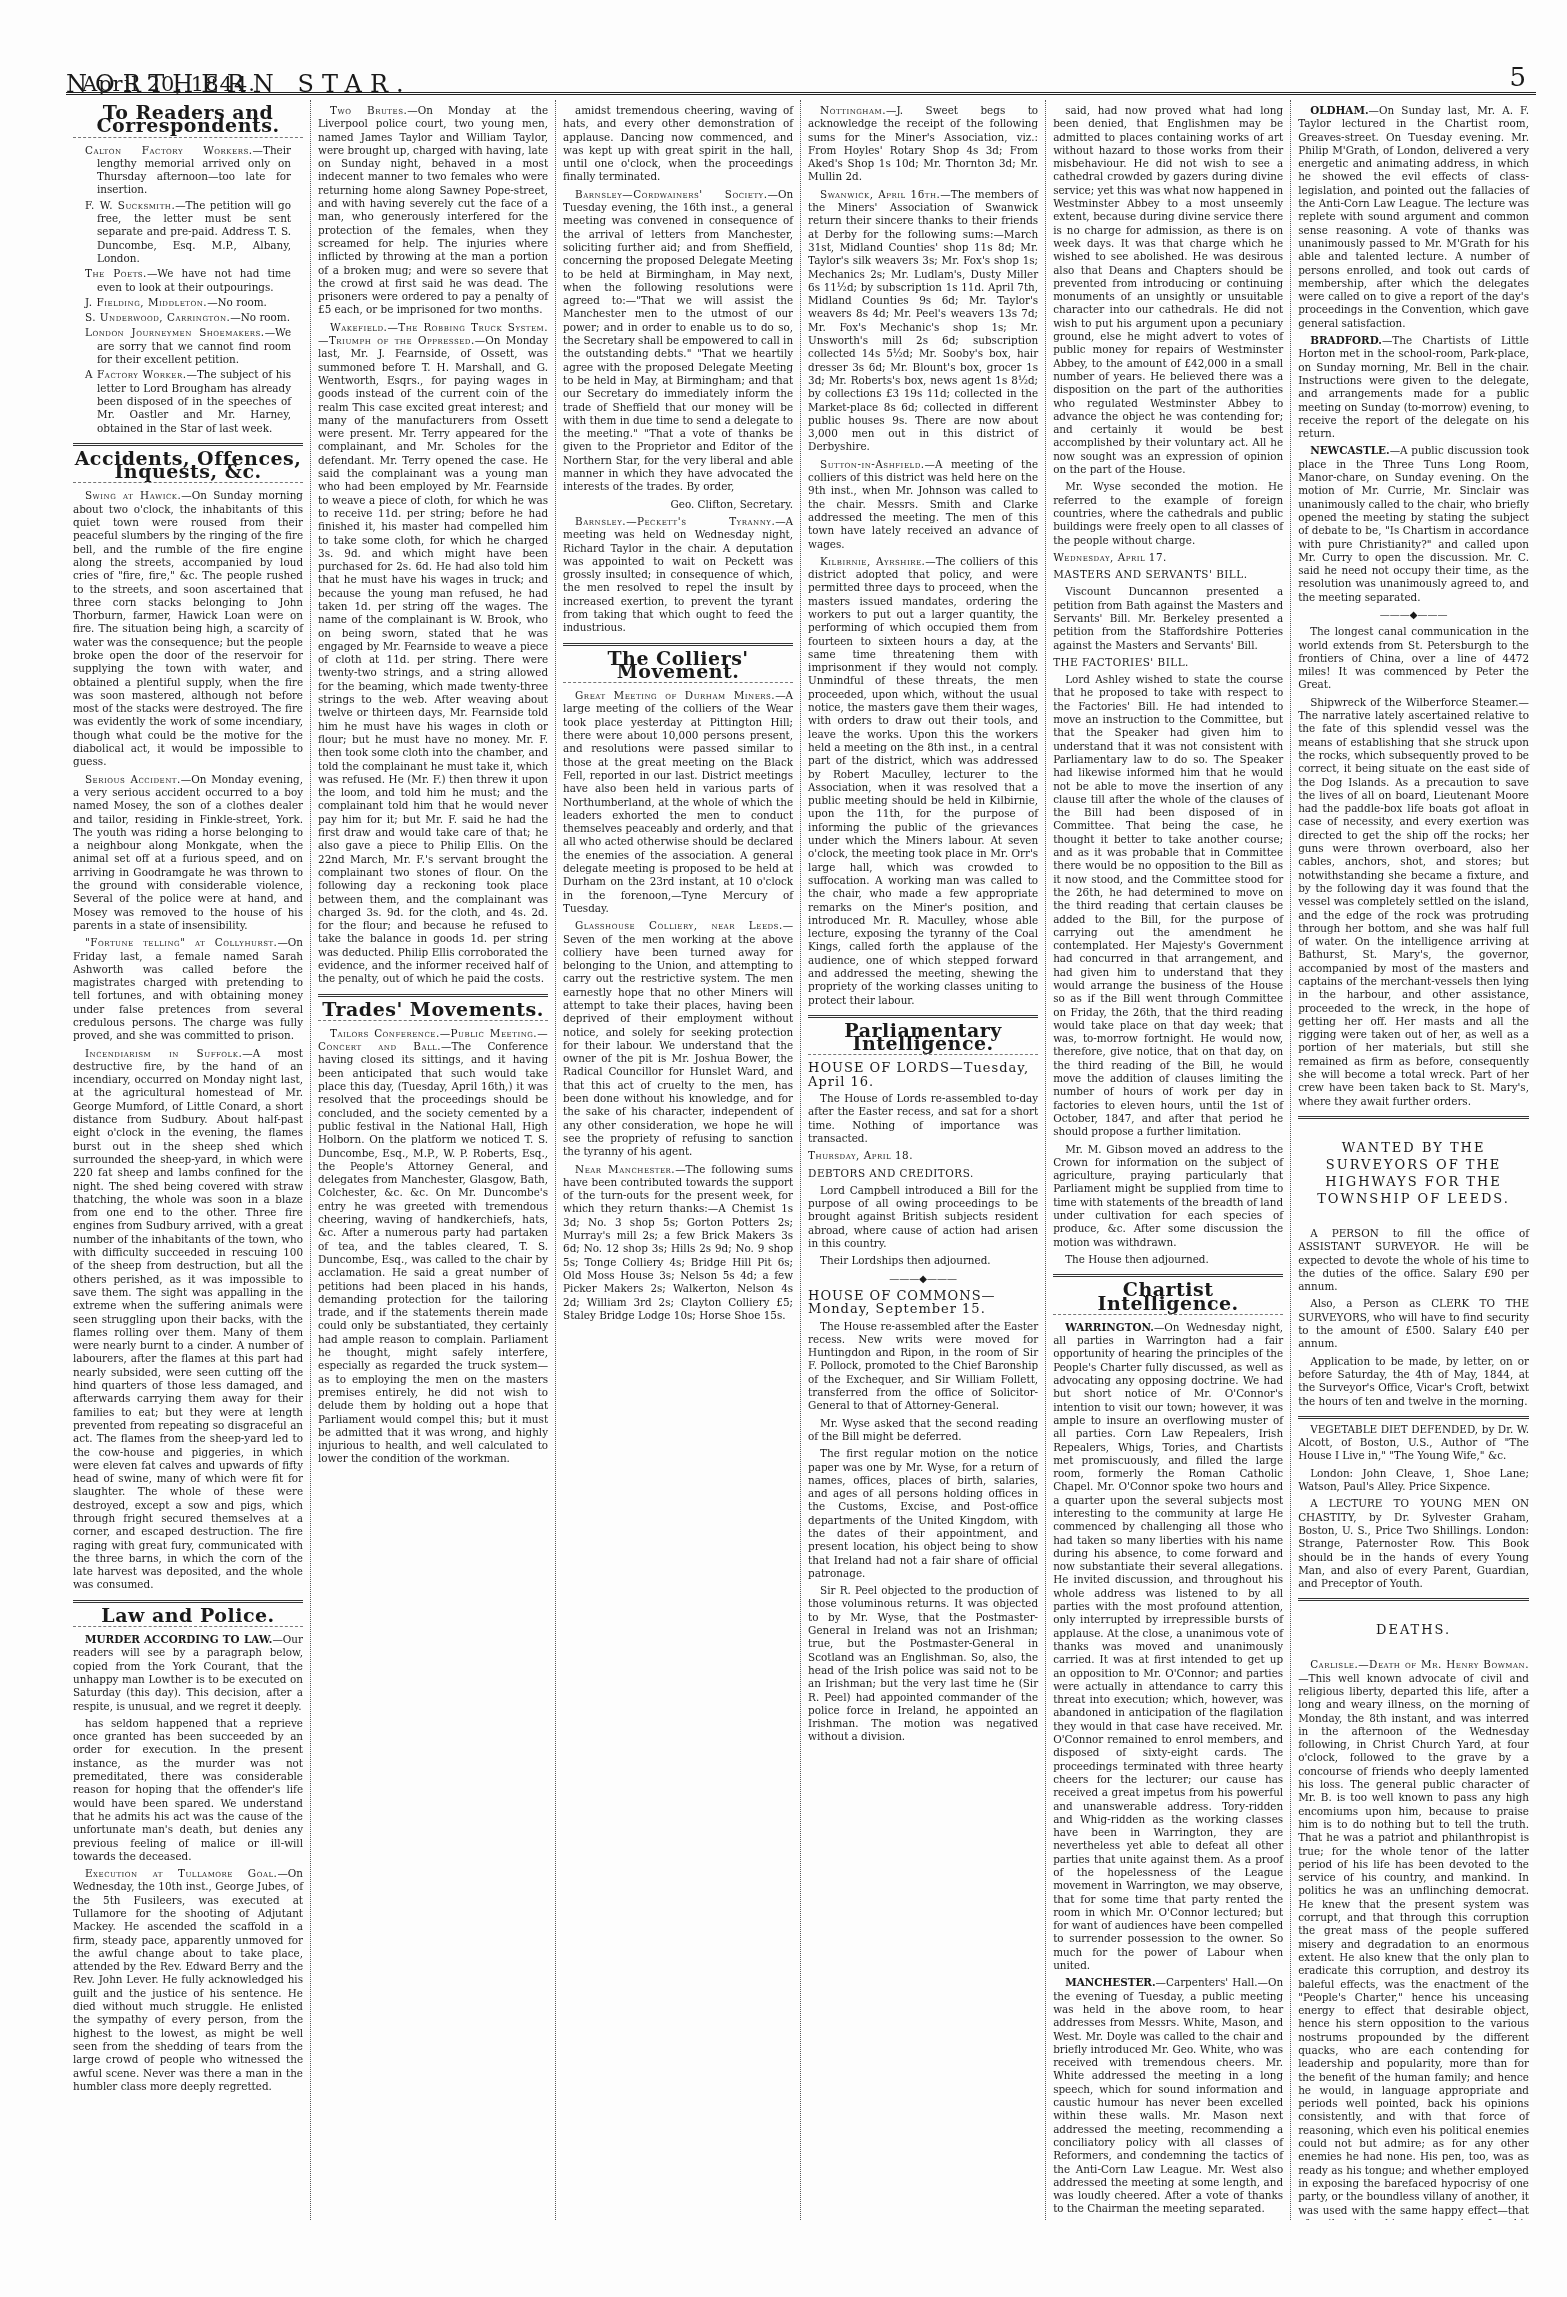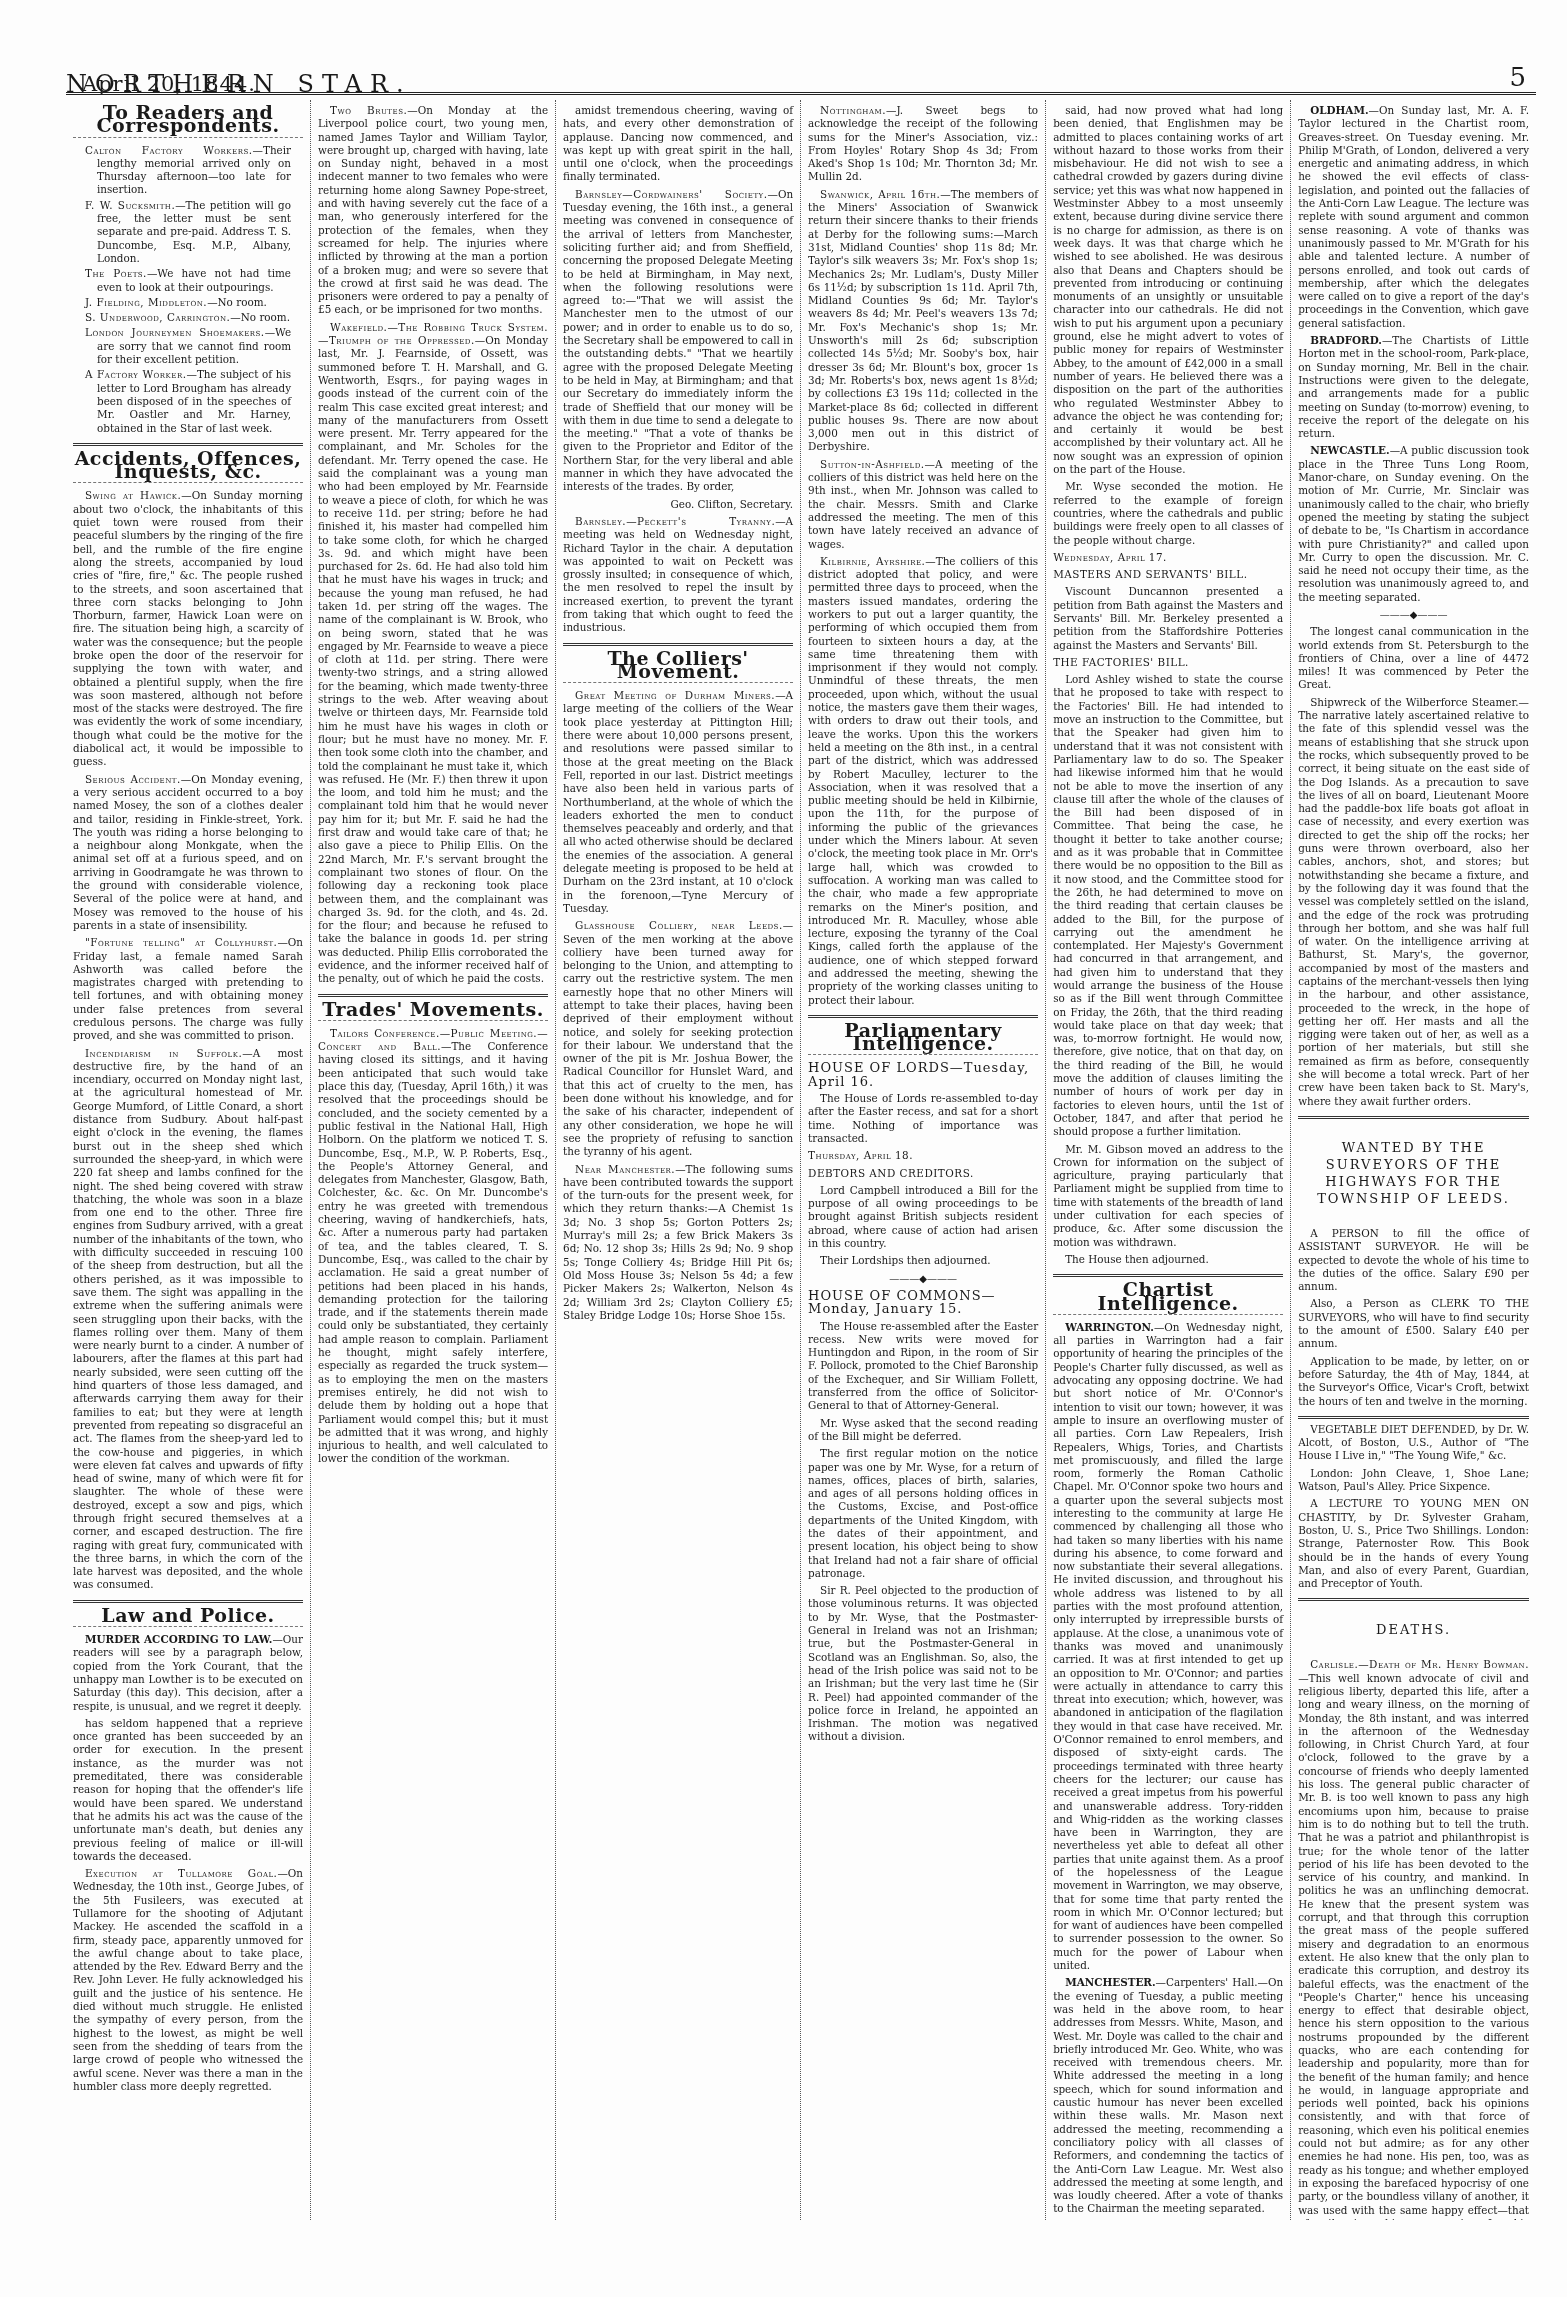--- a/index.html
+++ b/index.html
@@ -87,21 +87,21 @@
     <p class="p"><span class="sc">Kilbirnie, Ayrshire.</span><span>—The colliers of this district adopted that policy, and were permitted three days to proceed, when the masters issued mandates, ordering the workers to put out a larger quantity, the performing of which occupied them from fourteen to sixteen hours a day, at the same time threatening them with imprisonment if they would not comply. Unmindful of these threats, the men proceeded, upon which, without the usual notice, the masters gave them their wages, with orders to draw out their tools, and leave the works. Upon this the workers held a meeting on the 8th inst., in a central part of the district, which was addressed by Robert Maculley, lecturer to the Association, when it was resolved that a public meeting should be held in Kilbirnie, upon the 11th, for the purpose of informing the public of the grievances under which the Miners labour. At seven o'clock, the meeting took place in Mr. Orr's large hall, which was crowded to suffocation. A working man was called to the chair, who made a few appropriate remarks on the Miner's position, and introduced Mr. R. Maculley, whose able lecture, exposing the tyranny of the Coal Kings, called forth the applause of the audience, one of which stepped forward and addressed the meeting, shewing the propriety of the working classes uniting to protect their labour.</span></p>
     <div class="sec-rule"></div>
     <div class="sec">Parliamentary Intelligence.</div>
     <p class="p center big">HOUSE OF LORDS—Tuesday, April 16.</p>
     <p class="p">The House of Lords re-assembled to-day after the Easter recess, and sat for a short time. Nothing of importance was transacted.</p>
     <p class="p center sc">Thursday, April 18.</p>
     <p class="p center sc">DEBTORS AND CREDITORS.</p>
     <p class="p">Lord Campbell introduced a Bill for the purpose of all owing proceedings to be brought against British subjects resident abroad, where cause of action had arisen in this country.</p>
     <p class="p">Their Lordships then adjourned.</p>
     <div class="orn">———◆———</div>
-    <p class="p center big">HOUSE OF COMMONS—Monday, January 15.</p>
+    <p class="p center big">HOUSE OF COMMONS—Monday, September 15.</p>
     <p class="p">The House re-assembled after the Easter recess. New writs were moved for Huntingdon and Ripon, in the room of Sir F. Pollock, promoted to the Chief Baronship of the Exchequer, and Sir William Follett, transferred from the office of Solicitor-General to that of Attorney-General.</p>
     <p class="p">Mr. Wyse asked that the second reading of the Bill might be deferred.</p>
     <p class="p">The first regular motion on the notice paper was one by Mr. Wyse, for a return of names, offices, places of birth, salaries, and ages of all persons holding offices in the Customs, Excise, and Post-office departments of the United Kingdom, with the dates of their appointment, and present location, his object being to show that Ireland had not a fair share of official patronage.</p>
     <p class="p">Sir R. Peel objected to the production of those voluminous returns. It was objected to by Mr. Wyse, that the Postmaster-General in Ireland was not an Irishman; true, but the Postmaster-General in Scotland was an Englishman. So, also, the head of the Irish police was said not to be an Irishman; but the very last time he (Sir R. Peel) had appointed commander of the police force in Ireland, he appointed an Irishman. The motion was negatived without a division.</p>
   </div>
 
   <div class="col">
     <p class="p">said, had now proved what had long been denied, that Englishmen may be admitted to places containing works of art without hazard to those works from their misbehaviour. He did not wish to see a cathedral crowded by gazers during divine service; yet this was what now happened in Westminster Abbey to a most unseemly extent, because during divine service there is no charge for admission, as there is on week days. It was that charge which he wished to see abolished. He was desirous also that Deans and Chapters should be prevented from introducing or continuing monuments of an unsightly or unsuitable character into our cathedrals. He did not wish to put his argument upon a pecuniary ground, else he might advert to votes of public money for repairs of Westminster Abbey, to the amount of £42,000 in a small number of years. He believed there was a disposition on the part of the authorities who regulated Westminster Abbey to advance the object he was contending for; and certainly it would be best accomplished by their voluntary act. All he now sought was an expression of opinion on the part of the House.</p>
     <p class="p">Mr. Wyse seconded the motion. He referred to the example of foreign countries, where the cathedrals and public buildings were freely open to all classes of the people without charge.</p>
     <p class="p center sc">Wednesday, April 17.</p>

